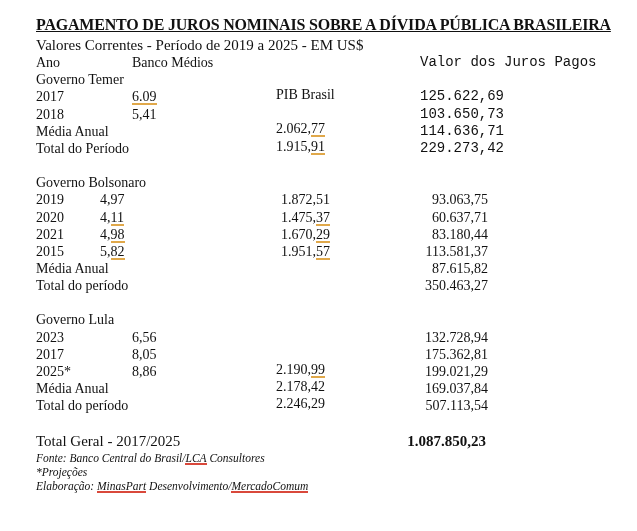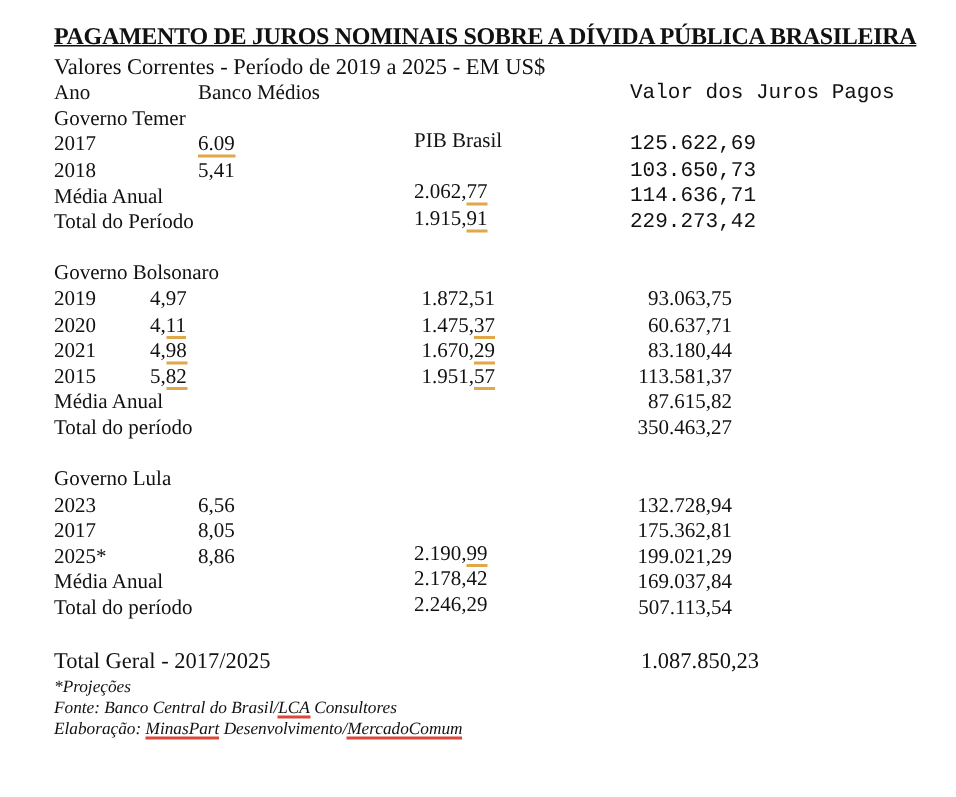--- a/index.html
+++ b/index.html
@@ -16,21 +16,21 @@
   .subtitle { font-size: 15px; line-height: 18px; white-space: nowrap; }
   .row { position: relative; height: 17.2px; font-size: 14px; line-height: 17px; white-space: nowrap; }
   .row > span { position: absolute; top: 0; }
   .c0 { left: 0; }
   .c1 { left: 96px; }
   .c1r { left: 64px; width: 62px; text-align: left; }
   .c2 { left: 240px; margin-top: 32px; }
   .c2r { left: 220px; width: 74px; text-align: right; }
   .c3 { left: 384px; font-family: Liberation Mono, monospace; }
   .c3r { left: 340px; width: 112px; text-align: right; }
-  .c3b { left: 360px; width: 110px; text-align: right; }
+  .c3b { left: 340px; width: 110px; text-align: right; font-weight: bold; }
   .gap { height: 17px; }
   .ul-y { position: relative; }
   .ul-y::after {
     content: ""; position: absolute; left: 0; right: 0; bottom: -1px;
     height: 2px; background: #e0a84a;
   }
   .ul-r { position: relative; }
   .ul-r::after {
     content: ""; position: absolute; left: 0; right: 0; bottom: -1px;
     height: 2px; background: #d9483b;
@@ -144,17 +144,17 @@
     <span class="c3r">507.113,54</span>
   </div>
   <div class="gap"></div>
 
   <div class="row total">
     <span class="c0">Total Geral - 2017/2025</span>
     <span class="c3b">1.087.850,23</span>
   </div>
 
   <div class="notes">
+    <div><span>Fonte: Banco Central do Brasil/</span><span class="ul-r">LCA</span><span> Consultores</span></div>
     <div>*Projeções</div>
-    <div><span>Fonte: Banco Central do Brasil/</span><span class="ul-r">LCA</span><span> Consultores</span></div>
     <div><span>Elaboração: </span><span class="ul-r">MinasPart</span><span> Desenvolvimento/</span><span class="ul-r">MercadoComum</span></div>
   </div>
 </div>
 
 </body></html>

